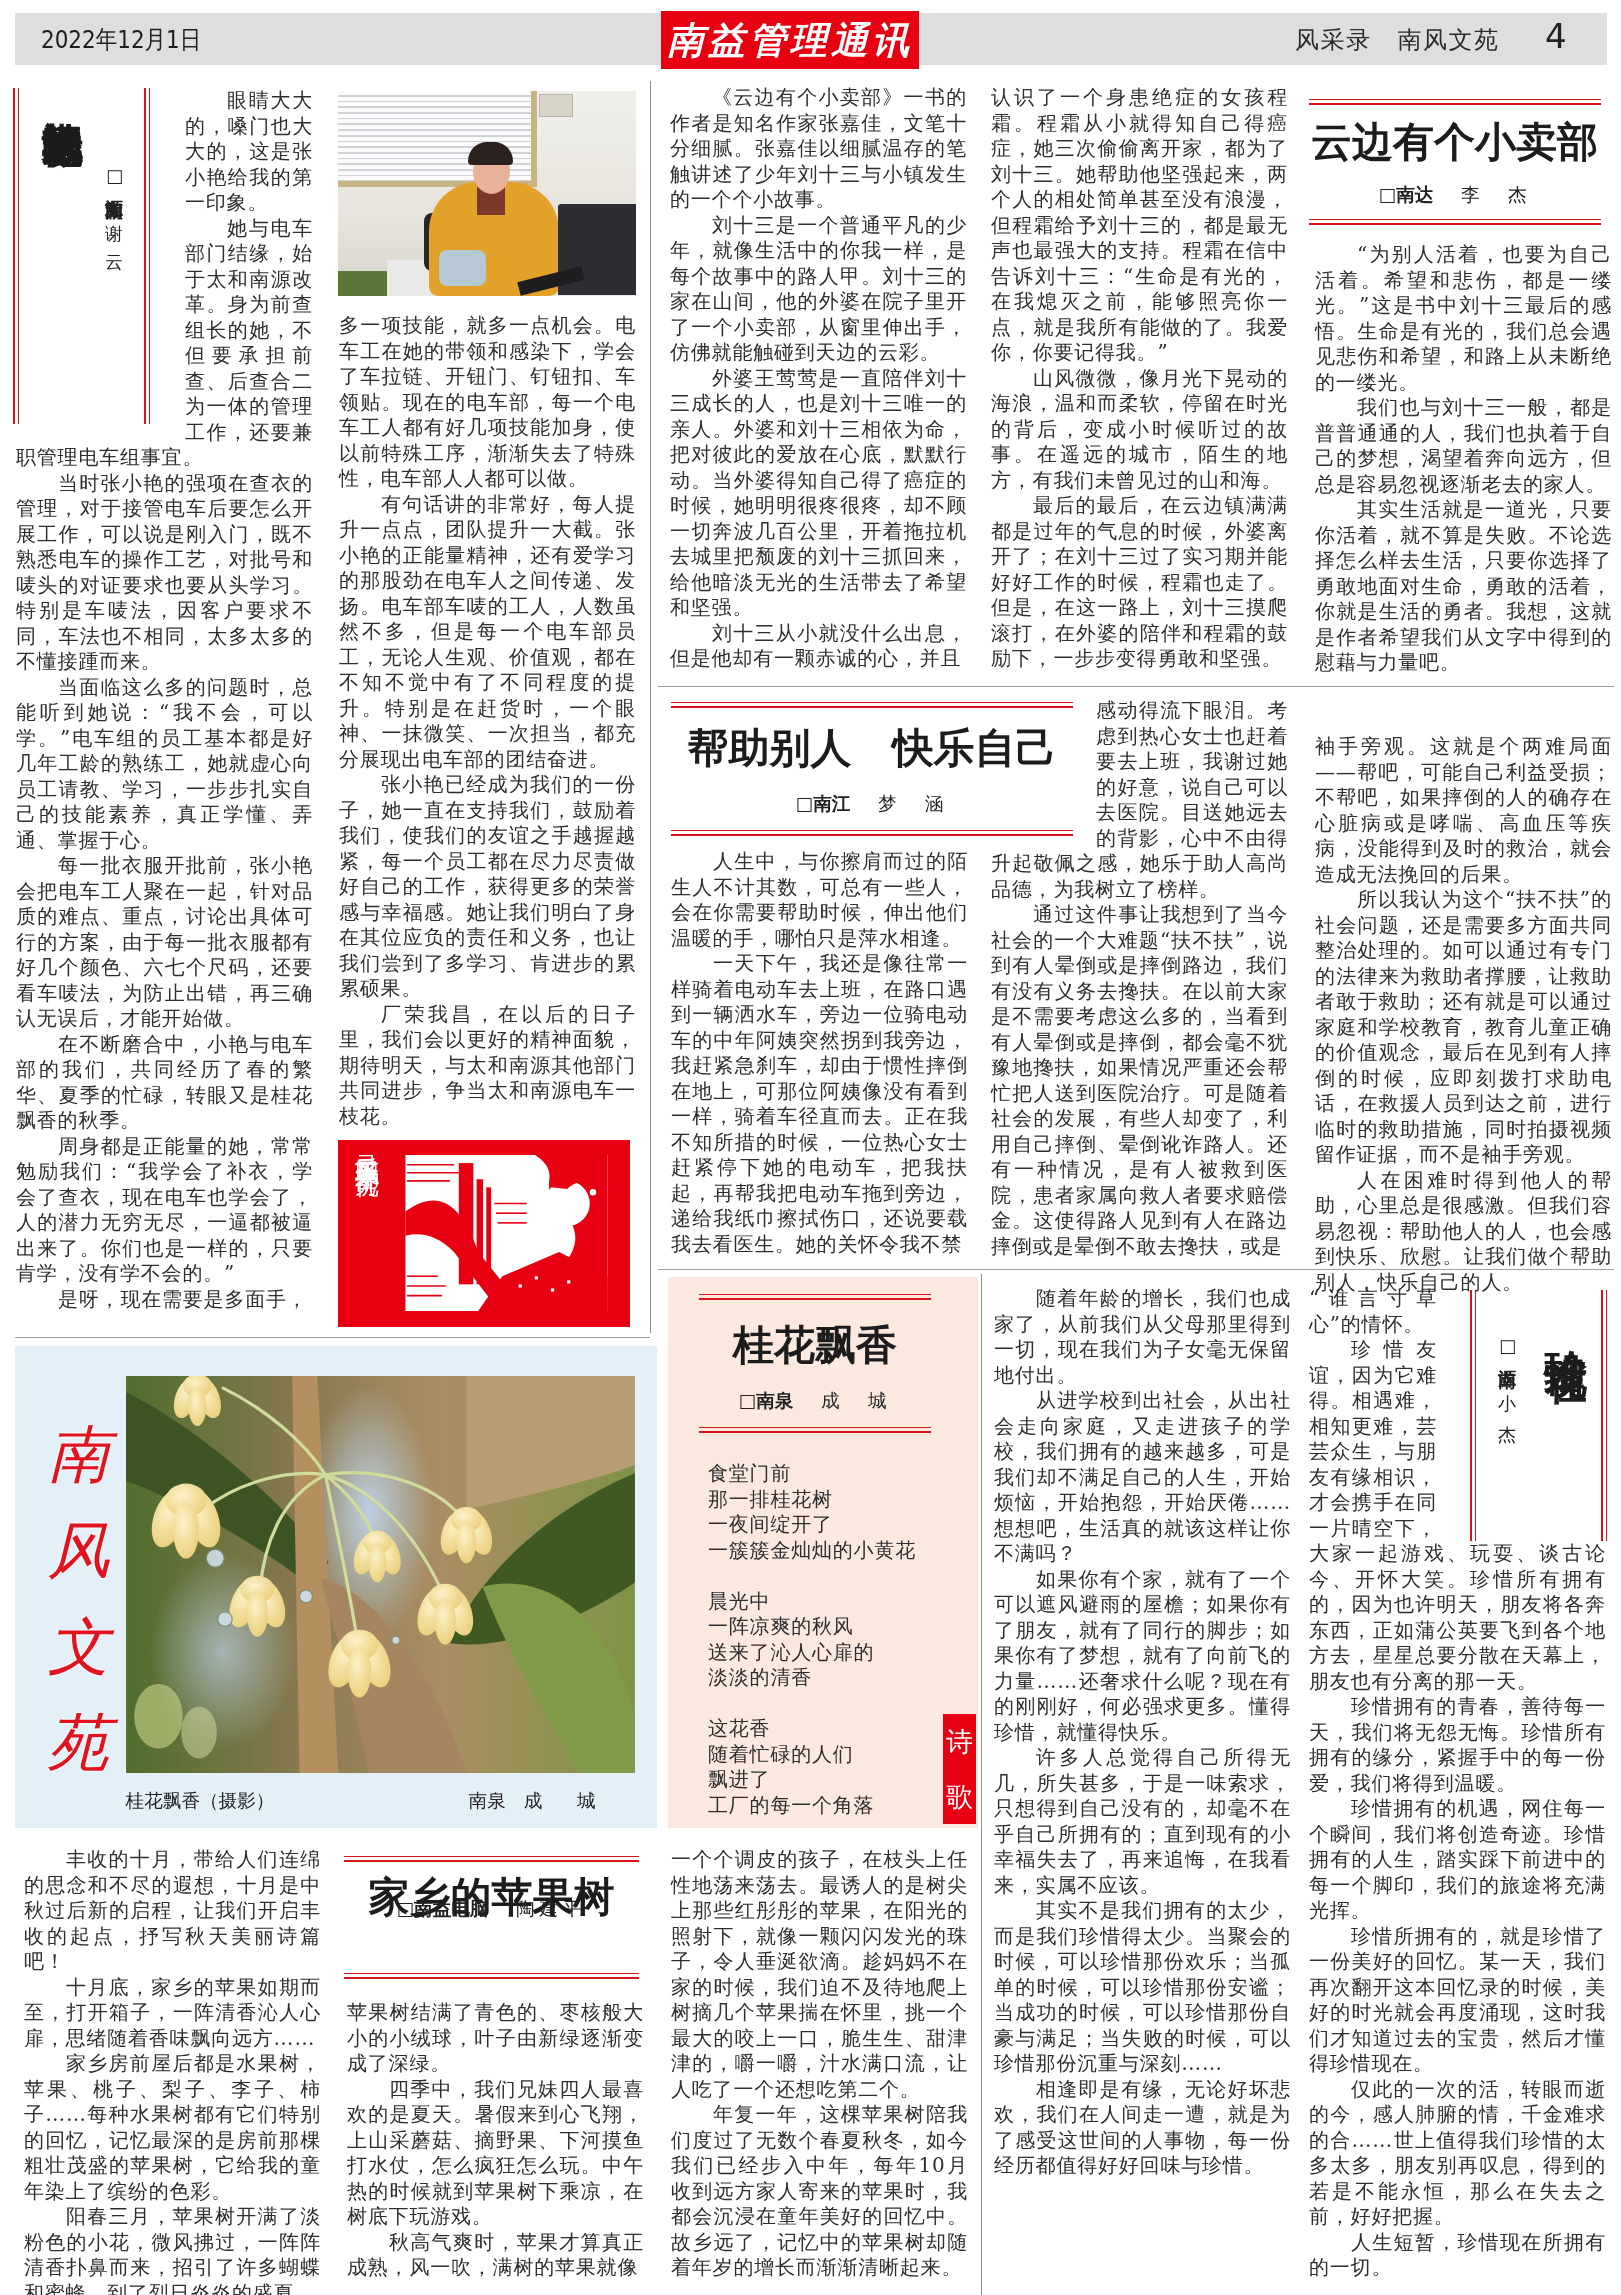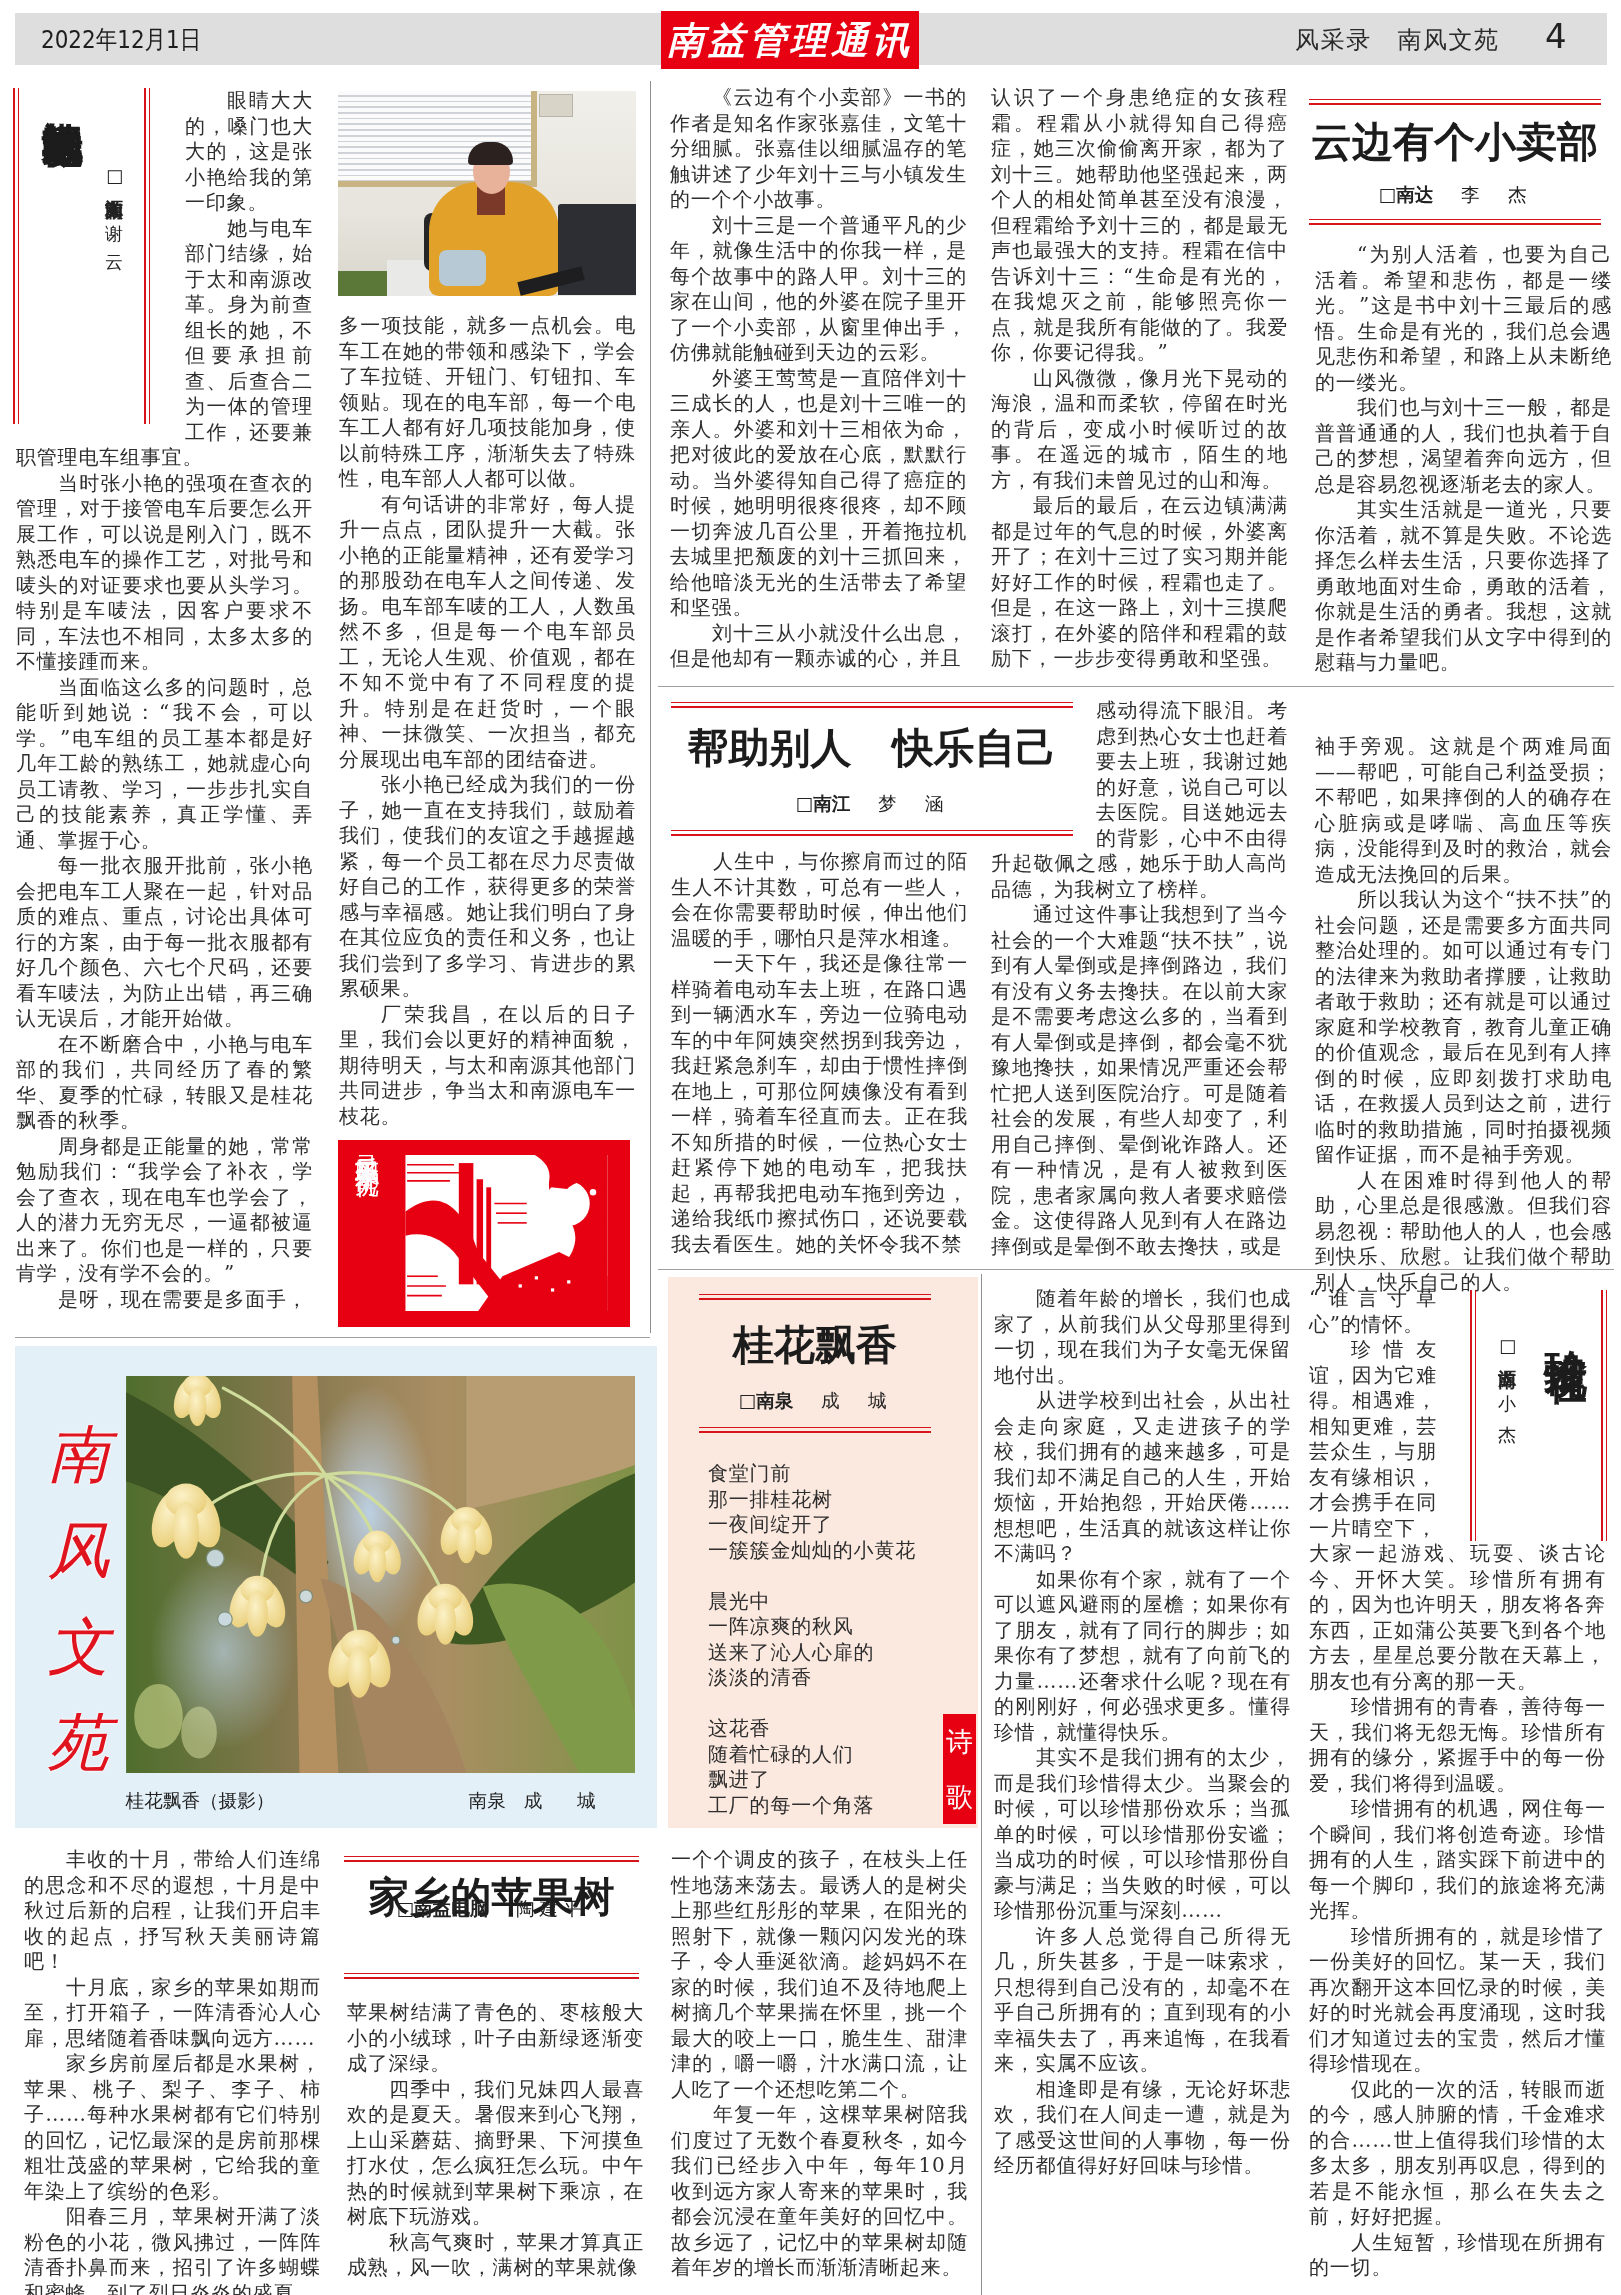--- a/index.html
+++ b/index.html
@@ -301,22 +301,22 @@
     <span>诗</span>
     <span>歌</span>
   </div>
 </section>
 
 <section>
   <div class="col" style="left:994px; top:1286px;">
     <p>随着年龄的增长，我们也成家了，从前我们从父母那里得到一切，现在我们为子女毫无保留地付出。</p>
     <p>从进学校到出社会，从出社会走向家庭，又走进孩子的学校，我们拥有的越来越多，可是我们却不满足自己的人生，开始烦恼，开始抱怨，开始厌倦……想想吧，生活真的就该这样让你不满吗？</p>
     <p>如果你有个家，就有了一个可以遮风避雨的屋檐；如果你有了朋友，就有了同行的脚步；如果你有了梦想，就有了向前飞的力量……还奢求什么呢？现在有的刚刚好，何必强求更多。懂得珍惜，就懂得快乐。</p>
+    <p>许多人总觉得自己所得无几，所失甚多，于是一味索求，只想得到自己没有的，却毫不在乎自己所拥有的；直到现有的小幸福失去了，再来追悔，在我看来，实属不应该。</p>
     <p>其实不是我们拥有的太少，而是我们珍惜得太少。当聚会的时候，可以珍惜那份欢乐；当孤单的时候，可以珍惜那份安谧；当成功的时候，可以珍惜那份自豪与满足；当失败的时候，可以珍惜那份沉重与深刻……</p>
-    <p>许多人总觉得自己所得无几，所失甚多，于是一味索求，只想得到自己没有的，却毫不在乎自己所拥有的；直到现有的小幸福失去了，再来追悔，在我看来，实属不应该。</p>
     <p>相逢即是有缘，无论好坏悲欢，我们在人间走一遭，就是为了感受这世间的人事物，每一份经历都值得好好回味与珍惜。</p>
   </div>
   <div class="dbl-v" style="left:1470px; top:1290px; height:251px;"></div>
   <div class="dbl-v" style="left:1601px; top:1290px; height:251px;"></div>
   <div class="title vtitle" style="left:1538px; top:1316px; font-size:42px; letter-spacing:4.9px;">珍惜现在</div>
   <div class="vbyline" style="left:1495px; top:1335px;">
     <span class="unit">□南源</span>
     <span class="author">小　杰</span>
   </div>
   <div class="col" style="left:1309px; top:1286px;">

